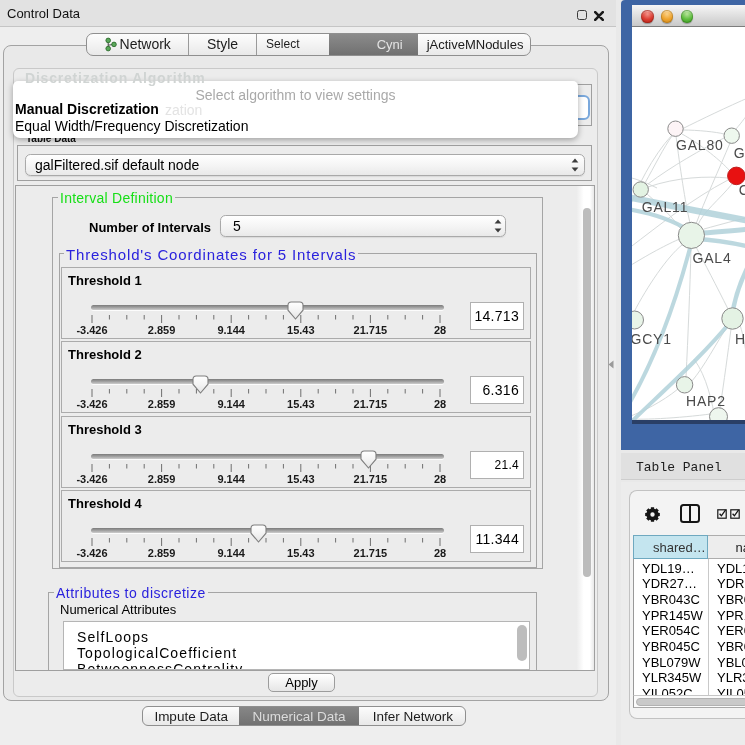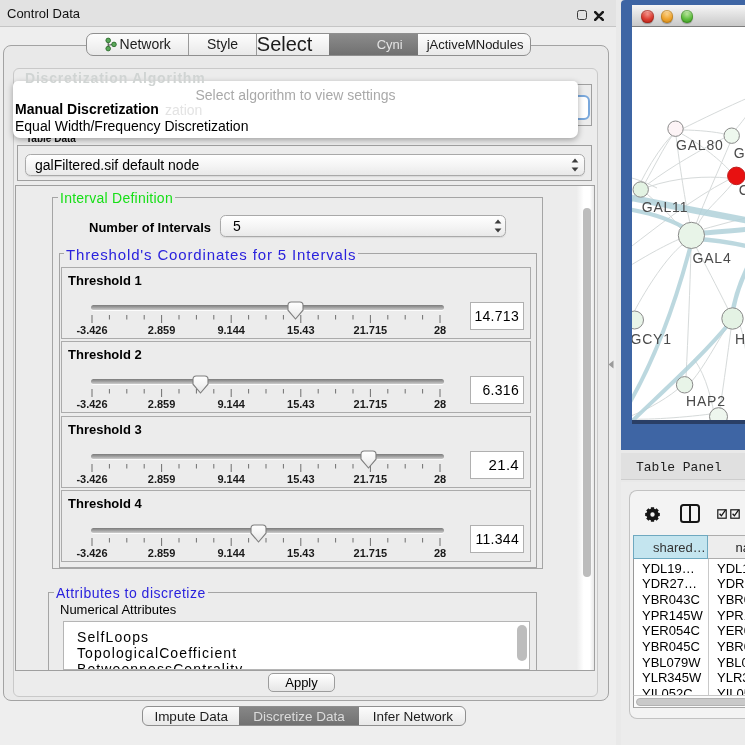--- a/index.html
+++ b/index.html
@@ -17,21 +17,21 @@
 <div class="ab" style="left:3px;top:45px;width:606px;height:656px;background:#e9e9e9;border:1px solid #a3a3a3;border-radius:8px;"></div>
 <div class="ab" style="left:13px;top:68px;width:585px;height:629px;background:#ececec;border:1px solid #c9c9c9;border-radius:6px;"></div>
 <div class="ab" style="left:86px;top:33px;width:445px;height:23px;border:1px solid #8f8f8f;border-radius:7px;background:linear-gradient(#fdfdfd,#e9e9e9);overflow:hidden;">
 <div class="ab" style="left:0px;top:0;width:101.4px;height:23px;line-height:21px;text-align:center;font-size:14px;color:#1c1c1c;"><svg width="12" height="15" style="vertical-align:-3px;margin-right:3px" viewBox="0 0 12 15">
           <path d="M3.2 4 L3.2 11 M3.2 8 C5.5 8 6 7.6 8.6 7.4" stroke="#555" stroke-width="1.1" fill="none"></path>
           <circle cx="3.2" cy="3.4" r="2.3" fill="#59a859" stroke="#2f6b2f" stroke-width="0.9"></circle>
           <circle cx="3.2" cy="11.6" r="2.3" fill="#59a859" stroke="#2f6b2f" stroke-width="0.9"></circle>
           <circle cx="9" cy="7.4" r="2.3" fill="#59a859" stroke="#2f6b2f" stroke-width="0.9"></circle>
         </svg>Network</div>
 <div class="ab" style="left:101.4px;top:0;width:67.4px;height:23px;line-height:21px;text-align:center;font-size:14px;color:#1c1c1c;border-left:1px solid #9a9a9a;">Style</div>
-<div class="ab" style="left:168.8px;top:0;width:53px;height:23px;line-height:21px;text-align:center;font-size:20px;color:#1c1c1c;border-left:1px solid #9a9a9a;">Select</div>
+<div class="ab" style="left:168.8px;top:0;width:53px;height:23px;line-height:21px;text-align:center;font-size:12px;color:#1c1c1c;border-left:1px solid #9a9a9a;">Select</div>
 <div class="ab" style="left:242.4px;top:0;width:88.70000000000002px;height:23px;line-height:21px;text-align:center;font-size:13px;background:linear-gradient(#8b8b8b,#6e6e6e);color:#e3e3e3;padding-left:32px;">Cyni Toolbox</div>
 <div class="ab" style="left:331.1px;top:0;width:113.89999999999998px;height:23px;line-height:21px;text-align:center;font-size:13px;color:#1c1c1c;">jActiveMNodules</div>
 </div>
 <div class="ab" style="left:20px;top:84px;width:572px;height:42px;border:1px solid #9f9f9f;"></div>
 <div class="ab" style="left:30px;top:95px;width:560px;height:25px;border:2.5px solid #7aa8dc;border-radius:6px;background:#fff;"></div>
 <div class="ab" style="left:13px;top:81px;width:565px;height:57px;background:#ffffff;border-radius:5px 5px 7px 7px;box-shadow:0 2px 6px rgba(0,0,0,0.33);z-index:20;">
 <div class="ab" style="left:0;right:0;top:6px;text-align:center;font-size:14px;color:#a9a9a9;">Select algorithm to view settings</div>
 <div class="ab" style="left:152px;top:21px;font-size:14px;color:#e3e3e3;">zation</div>
 <div class="ab" style="left:2px;top:37px;font-size:14px;color:#000;">Equal Width/Frequency Discretization</div>
 <div class="ab" style="left:2px;top:20px;font-size:14px;font-weight:bold;color:#000;">Manual Discretization</div>
@@ -180,21 +180,21 @@
     <svg class="ab" style="left:360.0px;top:449.5px;" width="17" height="19" viewBox="0 0 17 19">
       <defs>
         <linearGradient id="thg3" x1="0" y1="0" x2="0" y2="1">
           <stop offset="0" stop-color="#ffffff"></stop>
           <stop offset="0.55" stop-color="#f2f2f2"></stop>
           <stop offset="1" stop-color="#e4e4e4"></stop>
         </linearGradient>
       </defs>
       <path d="M1 4.2 Q1 1 4.2 1 L12.8 1 Q16 1 16 4.2 L16 9.2 L8.5 18 L1 9.2 Z" fill="url(#thg3)" stroke="#7e7e7e" stroke-width="1.1"></path>
     </svg>
-    <div class="ab" style="left:470px;top:451px;width:54px;height:28px;background:#fff;border:1px solid #b0b0b0;font-size:15px;letter-spacing:0.3px;color:#000;text-align:right;line-height:26px;padding-right:4px;">21.4</div>
+    <div class="ab" style="left:470px;top:451px;width:54px;height:28px;background:#fff;border:1px solid #b0b0b0;font-size:12px;letter-spacing:0.3px;color:#000;text-align:right;line-height:26px;padding-right:4px;">21.4</div>
 <div class="ab" style="left:61px;top:490px;width:470px;height:72px;border:1px solid #ababab;"></div>
     <div class="ab" style="left:68px;top:496px;font-size:13px;font-weight:bold;color:#000;">Threshold 4</div>
     <div class="ab" style="left:91.0px;top:528px;width:353.0px;height:5px;border-radius:2.5px;background:linear-gradient(#7b7b7b,#9d9d9d 45%,#cdcdcd);box-shadow:0 1px 0 rgba(255,255,255,0.85);"></div>
     <svg class="ab" style="left:91px;top:538px" width="354" height="9" viewBox="0 0 354 9">
       <path d="M1.0 0 V8" stroke="#6f6f6f" stroke-width="1"></path>
       <path d="M18.4 0 V4.5" stroke="#6f6f6f" stroke-width="1"></path>
       <path d="M35.8 0 V4.5" stroke="#6f6f6f" stroke-width="1"></path>
       <path d="M53.2 0 V4.5" stroke="#6f6f6f" stroke-width="1"></path>
       <path d="M70.6 0 V8" stroke="#6f6f6f" stroke-width="1"></path>
       <path d="M88.0 0 V4.5" stroke="#6f6f6f" stroke-width="1"></path>
@@ -236,21 +236,21 @@
 <div class="ab" style="left:60px;top:602px;font-size:13px;font-weight:normal;color:#000;">Numerical Attributes</div>
 <div class="ab" style="left:63px;top:621px;width:467px;height:49px;background:#fff;border:1px solid #b5b5b5;overflow:hidden;">
 <div class="ab" style="left:13px;top:7px;font-size:14px;letter-spacing:1.1px;color:#000;">SelfLoops</div>
 <div class="ab" style="left:13px;top:23px;font-size:14px;letter-spacing:1.1px;color:#000;">TopologicalCoefficient</div>
 <div class="ab" style="left:13px;top:39px;font-size:14px;letter-spacing:1.1px;color:#000;">BetweennessCentrality</div>
 <div class="ab" style="left:453px;top:2.5px;width:10px;height:36px;background:#bdbdbd;border-radius:5px;"></div>
 </div>
 <div class="ab" style="left:268px;top:673px;width:67px;height:18.5px;border:1px solid #9c9c9c;border-radius:5px;background:linear-gradient(#ffffff,#e6e6e6);text-align:center;font-size:13px;line-height:17px;color:#000;">Apply</div>
 <div class="ab" style="left:142px;top:706px;width:324px;height:20px;border:1px solid #8f8f8f;border-radius:6px;background:linear-gradient(#fcfcfc,#e8e8e8);overflow:hidden;">
 <div class="ab" style="left:0px;top:0;width:96.3px;height:20px;line-height:19px;text-align:center;font-size:13.5px;color:#1c1c1c;">Impute Data</div>
-<div class="ab" style="left:96.3px;top:0;width:119.3px;height:20px;line-height:19px;text-align:center;font-size:13.5px;background:linear-gradient(#878787,#6f6f6f);color:#dcdcdc;">Discretize Data</div>
+<div class="ab" style="left:96.3px;top:0;width:119.3px;height:20px;line-height:19px;text-align:center;font-size:13.5px;background:linear-gradient(#878787,#6f6f6f);color:#dcdcdc;">Numerical Data</div>
 <div class="ab" style="left:215.6px;top:0;width:108.4px;height:20px;line-height:19px;text-align:center;font-size:13.5px;color:#1c1c1c;">Infer Network</div>
 </div>
 <svg class="ab" style="left:608px;top:360px" width="6" height="9" viewBox="0 0 6 9">
       <path d="M5.5 0.5 L0.5 4.5 L5.5 8.5 Z" fill="#9a9a9a"></path>
     </svg>
 <div class="ab" style="left:621px;top:0;width:124px;height:450px;background:#3e65a4;border-radius:4px 0 0 0;"></div>
 <div class="ab" style="left:632px;top:5px;width:113px;height:22px;background:linear-gradient(#f6f6f6,#c9c9c9);border-bottom:1px solid #7d7d7d;"></div>
 <div class="ab" style="left:640.9px;top:9.9px;width:12.8px;height:12.8px;border-radius:50%;background:radial-gradient(circle at 50% 30%, #f2938a, #dc3c31 50%, #b02418 90%);box-shadow:inset 0 0 0 1px rgba(140,25,15,0.55), inset 0 1.5px 1.5px rgba(255,255,255,0.55), 0 1px 1px rgba(0,0,0,0.3);"></div>
 <div class="ab" style="left:660.7px;top:9.9px;width:12.8px;height:12.8px;border-radius:50%;background:radial-gradient(circle at 50% 30%, #fad189, #efa42e 50%, #d18a1e 90%);box-shadow:inset 0 0 0 1px rgba(160,105,15,0.55), inset 0 1.5px 1.5px rgba(255,255,255,0.55), 0 1px 1px rgba(0,0,0,0.3);"></div>
 <div class="ab" style="left:680.5px;top:9.9px;width:12.8px;height:12.8px;border-radius:50%;background:radial-gradient(circle at 50% 30%, #b8e39c, #5fbe3f 50%, #3f9a26 90%);box-shadow:inset 0 0 0 1px rgba(50,120,25,0.55), inset 0 1.5px 1.5px rgba(255,255,255,0.55), 0 1px 1px rgba(0,0,0,0.3);"></div>

